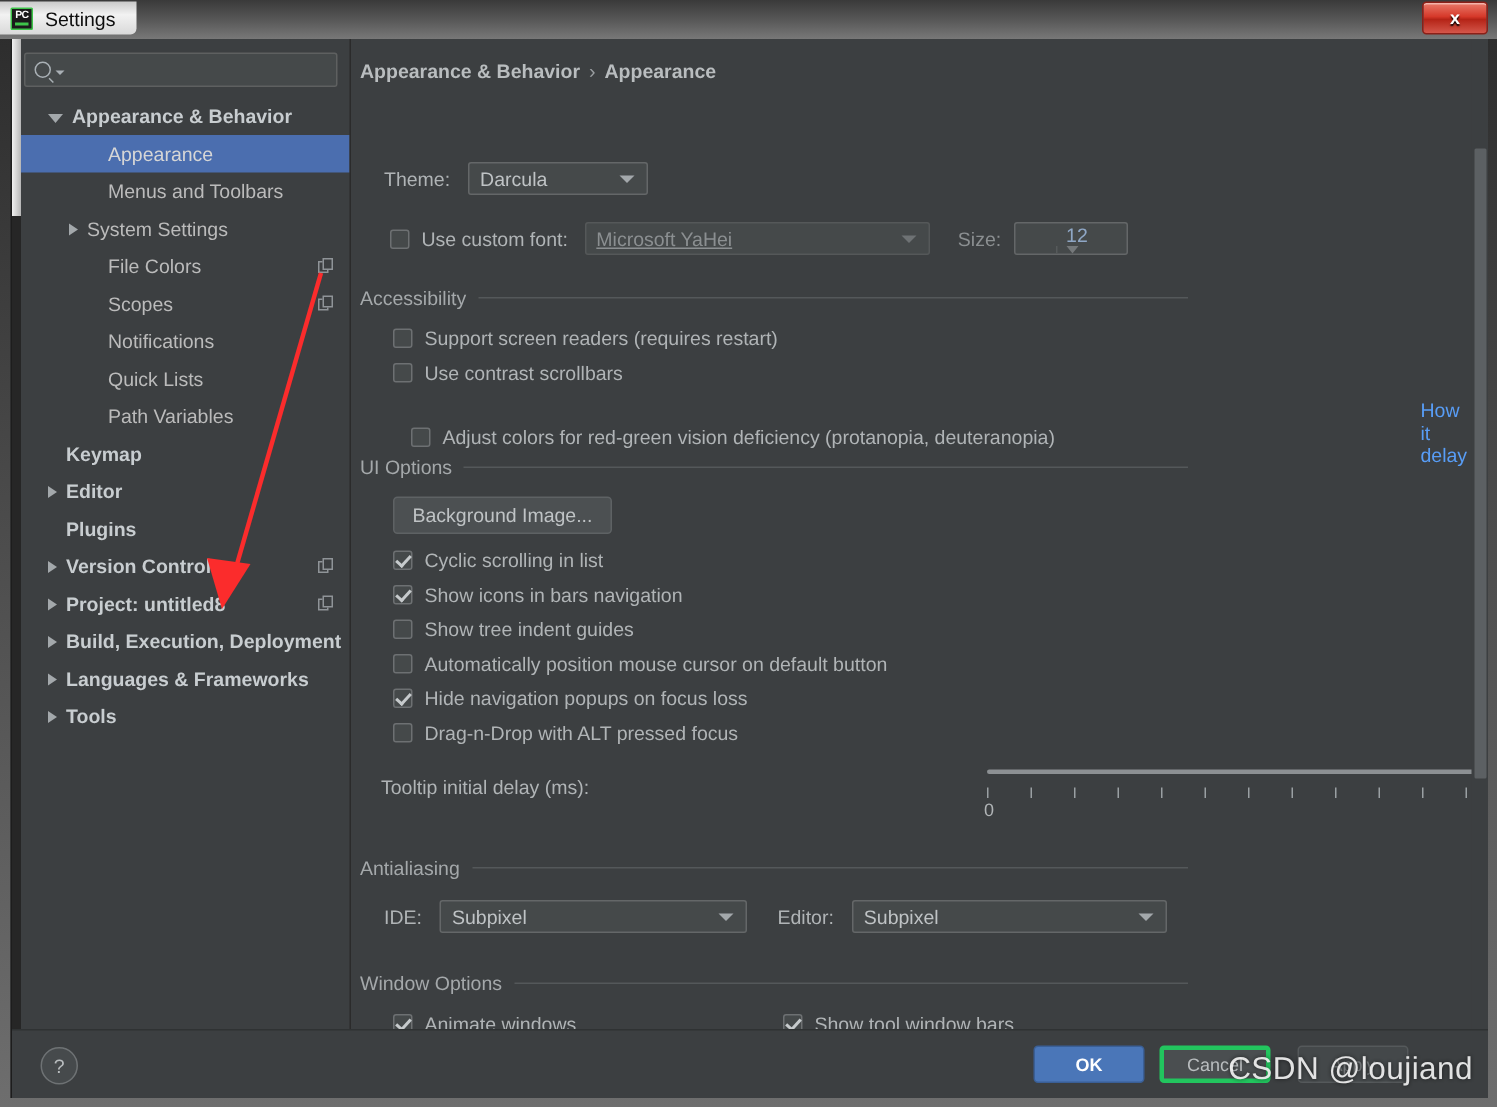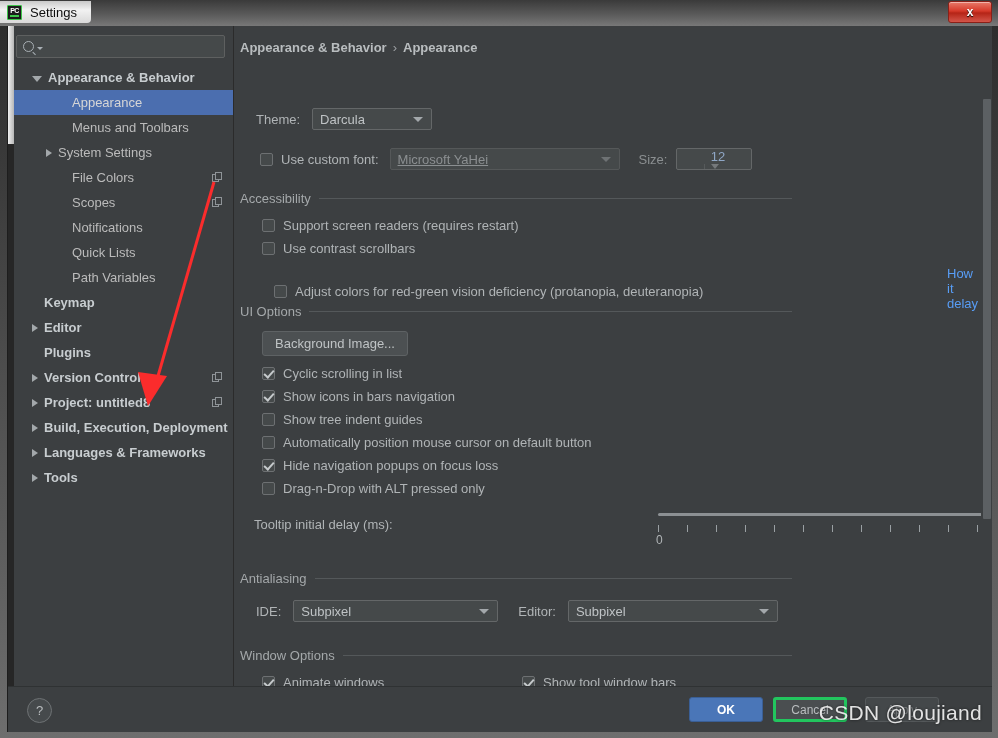--- a/index.html
+++ b/index.html
@@ -384,21 +384,21 @@
               <div class="cbrow" style="position: absolute; left: 28px; top: 409px;">
                 <span class="cb"></span>
                 <span class="t">Automatically position mouse cursor on default button</span>
               </div>
               <div class="cbrow" style="position: absolute; left: 28px; top: 432px;">
                 <span class="cb on"></span>
                 <span class="t">Hide navigation popups on focus loss</span>
               </div>
               <div class="cbrow" style="position: absolute; left: 28px; top: 455px;">
                 <span class="cb"></span>
-                <span class="t">Drag-n-Drop with ALT pressed only</span>
+                <span class="t">Drag-n-Drop with ALT pressed focus</span>
               </div>
             </div>
 
           <div class="lbl" style="position:absolute;left:20px;top:491px;">Tooltip initial delay (ms):</div>
           <div id="slider">
             <div class="track"></div>
             <div class="ticks">
                 <i style="left: 0px;"></i>
                 <i style="left: 29px;"></i>
                 <i style="left: 58px;"></i>

